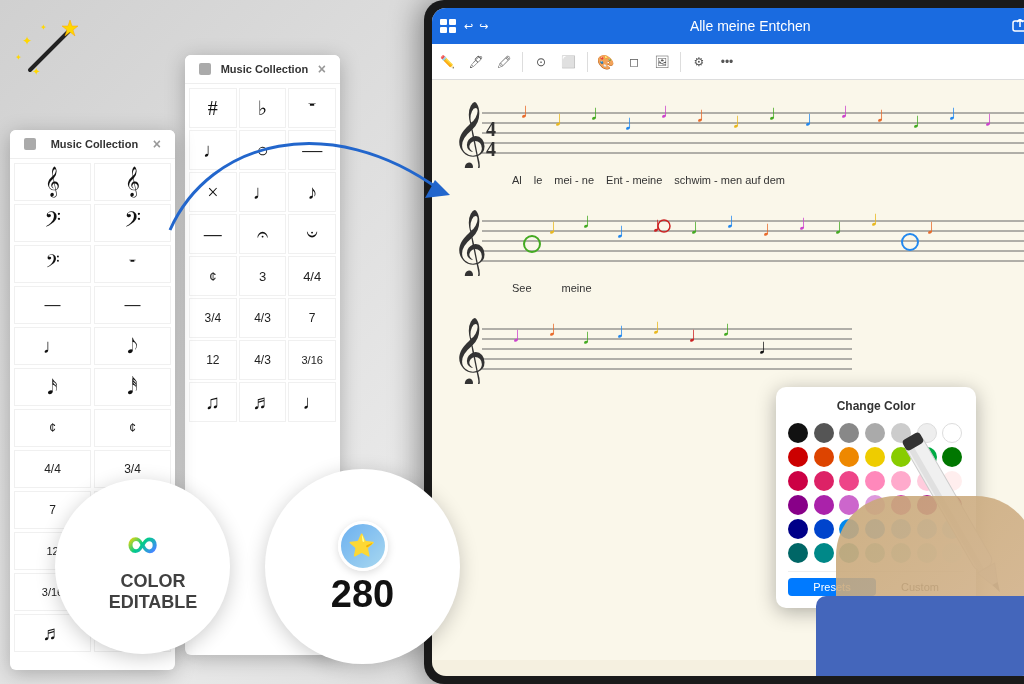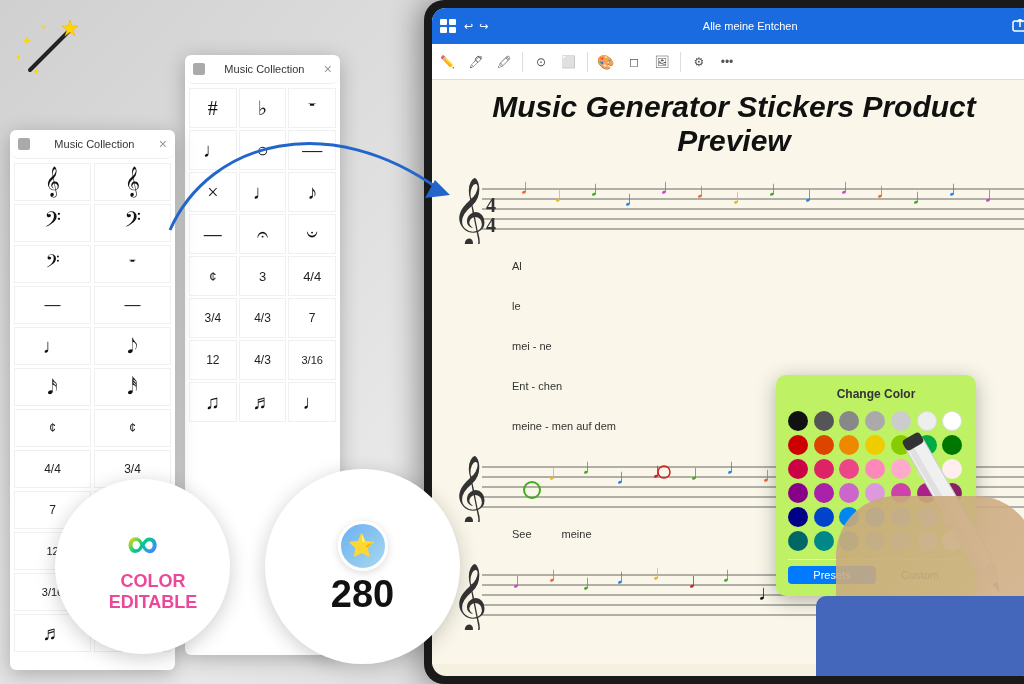--- a/index.html
+++ b/index.html
@@ -47,28 +47,27 @@
     .collection-panel-front {
       top: 130px;
       left: 10px;
       width: 165px;
       height: 540px;
     }
 
     .panel-header {
       background: white;
       border-bottom: 1px solid #eee;
-      padding: 6px 8px;
+      padding: 6px 14px;
       display: flex;
       align-items: center;
       justify-content: space-between;
       font-size: 11px;
-      font-weight: 400;
+      font-weight: 700;
       color: #333;
-      border-radius: 9px;
     }
 
     .panel-header-icon {
       width: 12px;
       height: 12px;
       background: #aaa;
       border-radius: 2px;
       display: inline-block;
     }
 
@@ -148,21 +147,21 @@
       justify-content: space-between;
     }
 
     .ipad-topbar-left {
       display: flex;
       gap: 6px;
       align-items: center;
     }
 
     .ipad-topbar-center {
-      font-size: 11px;
+      font-size: 14px;
       color: white;
       font-weight: 500;
     }
 
     .ipad-toolbar {
       background: white;
       height: 36px;
       border-bottom: 1px solid #ddd;
       display: flex;
       align-items: center;
@@ -199,24 +198,24 @@
       font-weight: 900;
       color: #111;
       text-align: center;
       margin-bottom: 20px;
       font-style: italic;
     }
 
     
     .color-popup {
       position: absolute;
-      bottom: 80px;
+      bottom: 68px;
       right: 60px;
       width: 200px;
-      background: #bef264;
+      background: #ffffff;
       border-radius: 10px;
       box-shadow: 0 4px 20px rgba(0,0,0,0.3);
       padding: 12px;
     }
 
     .color-popup-title {
       font-size: 12px;
       font-weight: 600;
       text-align: center;
       margin-bottom: 10px;
@@ -443,21 +442,20 @@
       <div class="toolbar-divider"></div>
       <span class="toolbar-icon" style="font-size:14px;">🎨</span>
       <span class="toolbar-icon">◻</span>
       <span class="toolbar-icon">🖼</span>
       <div class="toolbar-divider"></div>
       <span class="toolbar-icon">⚙</span>
       <span class="toolbar-icon">•••</span>
     </div>
 
     <div class="music-content">
-      <div class="music-title" style="font-family: 'Arial Black', sans-serif; font-weight:900; font-style:italic; font-size:30px; text-align:center; margin-bottom:16px;">Music Generator Stickers Product Preview</div>
 
       <div style="position:relative; margin: 8px 0 20px 0;">
         
         <svg width="580" height="70" viewBox="0 0 580 70">
           <line x1="30" y1="15" x2="580" y2="15" stroke="#666" stroke-width="1"></line>
           <line x1="30" y1="25" x2="580" y2="25" stroke="#666" stroke-width="1"></line>
           <line x1="30" y1="35" x2="580" y2="35" stroke="#666" stroke-width="1"></line>
           <line x1="30" y1="45" x2="580" y2="45" stroke="#666" stroke-width="1"></line>
           <line x1="30" y1="55" x2="580" y2="55" stroke="#666" stroke-width="1"></line>
 
@@ -475,26 +473,26 @@
           <text x="280" y="30" font-size="22" fill="#e8b820">♩</text>
           <text x="316" y="22" font-size="22" fill="#44aa22">♩</text>
           <text x="352" y="28" font-size="22" fill="#2288ee">♩</text>
           <text x="388" y="20" font-size="22" fill="#cc44cc">♩</text>
           <text x="424" y="24" font-size="22" fill="#e86c2c">♩</text>
           <text x="460" y="30" font-size="22" fill="#44aa22">♩</text>
           <text x="496" y="22" font-size="22" fill="#2288ee">♩</text>
           <text x="532" y="28" font-size="22" fill="#cc44cc">♩</text>
         </svg>
         
-        <div style="display:flex; gap:28px; font-size:11px; color:#333; padding-left:60px; margin-top:12px;flex-direction:column;">
+        <div style="display:flex; gap:12px; font-size:11px; color:#333; padding-left:60px; margin-top:2px;">
           <span>Al</span>
           <span>le</span>
           <span>mei - ne</span>
-          <span>Ent - chen</span>
-          <span>meine - men auf dem</span>
+          <span>Ent - meine</span>
+          <span>schwim - men auf dem</span>
         </div>
       </div>
 
       <div style="position:relative; margin: 8px 0 20px 0;">
         <svg width="580" height="70" viewBox="0 0 580 70">
           <line x1="30" y1="15" x2="580" y2="15" stroke="#666" stroke-width="1"></line>
           <line x1="30" y1="25" x2="580" y2="25" stroke="#666" stroke-width="1"></line>
           <line x1="30" y1="35" x2="580" y2="35" stroke="#666" stroke-width="1"></line>
           <line x1="30" y1="45" x2="580" y2="45" stroke="#666" stroke-width="1"></line>
           <line x1="30" y1="55" x2="580" y2="55" stroke="#666" stroke-width="1"></line>
@@ -620,21 +618,21 @@
   </div>
 </div>
 
 <svg style="position:absolute;top:100px;left:130px;width:380px;height:160px;pointer-events:none;z-index:10;" viewBox="0 0 380 160">
   <path d="M 40 130 C 80 40, 200 10, 310 90" fill="none" stroke="#2266cc" stroke-width="3" stroke-dasharray="none"></path>
   <polygon points="305,80 320,95 295,98" fill="#2266cc"></polygon>
 </svg>
 
 <div class="badge-circle badge-color">
   <div class="infinity-icon" style="font-size:44px; line-height:1;">∞</div>
-  <div style="font-size:18px; font-weight:900; text-align:center; color:#ec4899; margin-top:6px; line-height:1.15;margin-left:21px;">COLOR<br>EDITABLE</div>
+  <div style="font-size:18px; font-weight:900; text-align:center; color:#404040; margin-top:6px; line-height:1.15;margin-left:21px;">COLOR<br>EDITABLE</div>
 </div>
 
 <div class="badge-circle badge-sticker">
   <div class="sticker-badge-icon">
     <span style="font-size:22px;">⭐</span>
   </div>
   <div class="number-big" style="margin-top:4px;">280</div>
 </div>
 
 </body></html>

